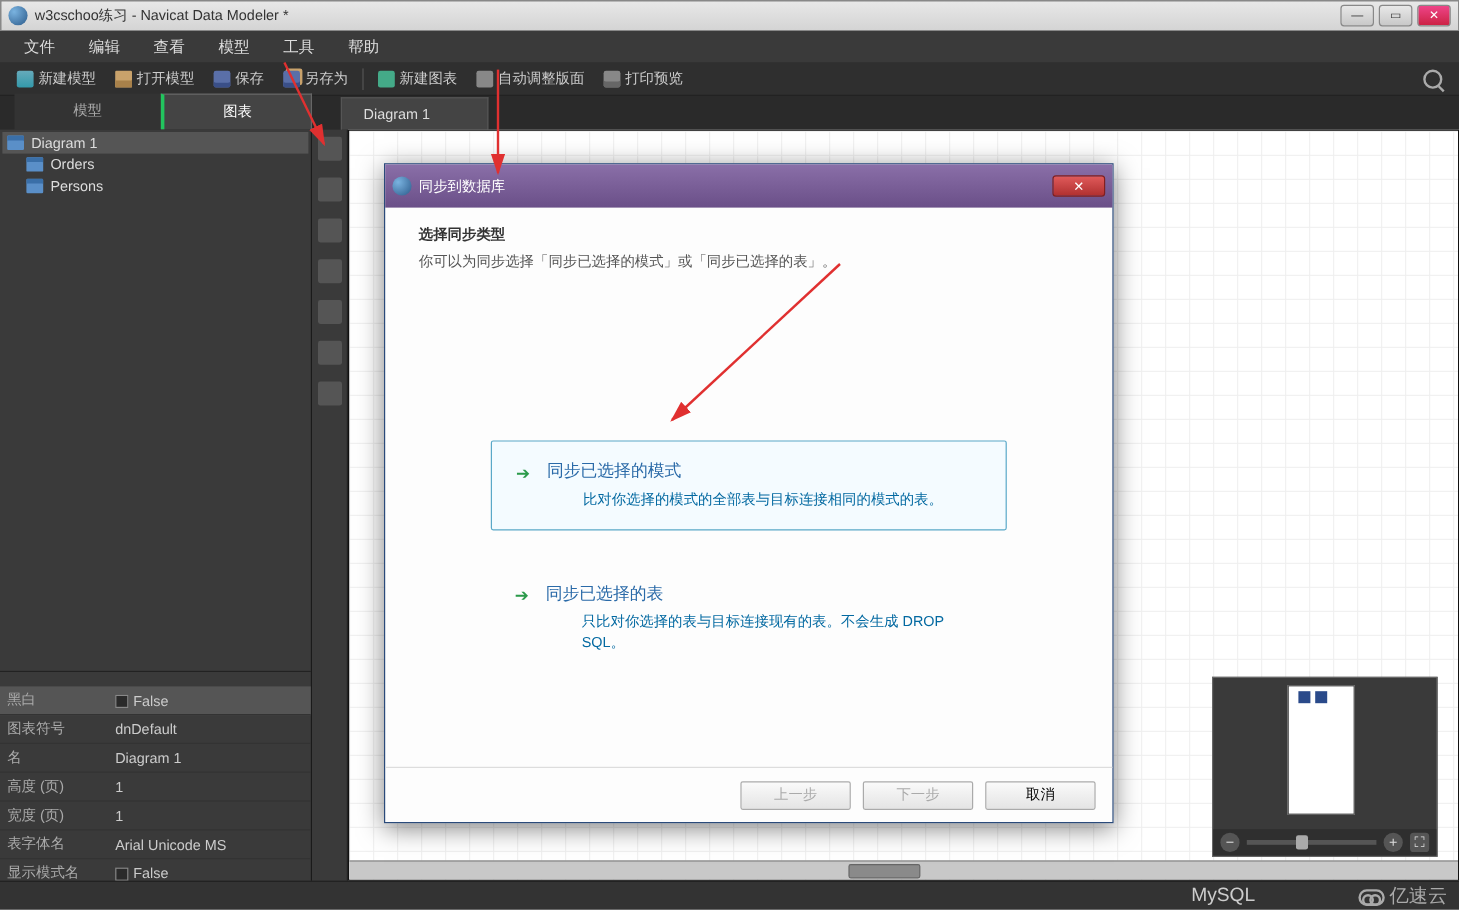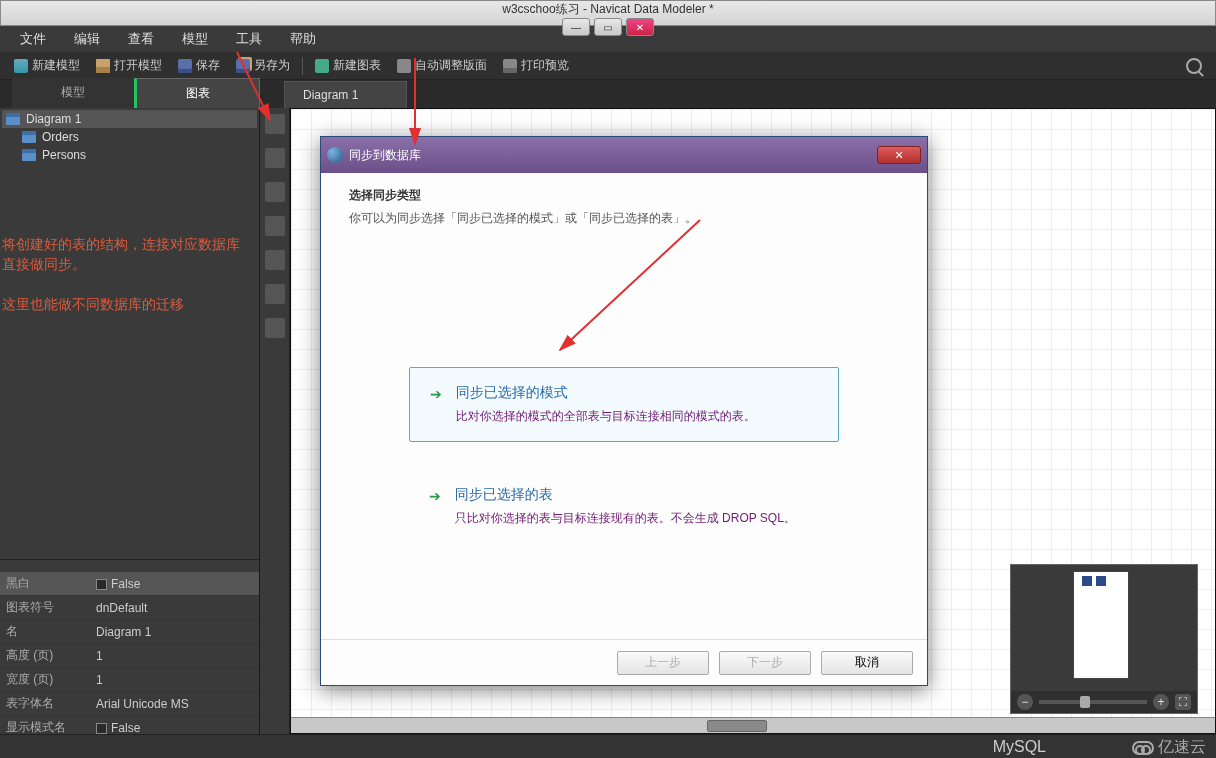--- a/index.html
+++ b/index.html
@@ -1,19 +1,19 @@
 <!DOCTYPE html>
 <html><head>
 <meta charset="utf-8">
 <style>
 * { margin: 0; padding: 0; box-sizing: border-box; font-family: "Microsoft YaHei", Arial, sans-serif; }
 body { width: 1216px; height: 758px; background: #333; overflow: hidden; position: relative; }
 
 
-.titlebar { height: 26px; background: linear-gradient(#e8e8e8,#d4d4d4); display: flex; align-items: center; padding: 0 6px; border: 1px solid #888; flex-direction: column; }
+.titlebar { height: 26px; background: linear-gradient(#e8e8e8,#d4d4d4); display: flex; align-items: center; padding: 0 6px; border: 1px solid #888; }
 .titlebar .app-icon { width: 16px; height: 16px; border-radius: 50%; background: radial-gradient(circle at 30% 30%, #7ab3e0, #2b5a8a); margin-right: 6px; }
 .titlebar .title { font-size: 12px; color: #333; flex: 1; }
 .win-btns { display: flex; gap: 4px; }
 .win-btn { width: 28px; height: 18px; background: linear-gradient(#e8e8e8,#c8c8c8); border: 1px solid #888; border-radius: 3px; display: flex; align-items: center; justify-content: center; font-size: 10px; color: #333; cursor: pointer; }
 .win-close { background: linear-gradient(#e48,#c24); color: #fff; }
 
 
 .menubar { height: 26px; background: #3a3a3a; display: flex; align-items: center; padding: 0 6px; color: #ddd; font-size: 13px; }
 .menubar .mi { padding: 4px 14px; cursor: pointer; }
 
@@ -69,21 +69,21 @@
 .dlg-title .app-icon { width: 16px; height: 16px; border-radius: 50%; background: radial-gradient(circle at 30% 30%, #7ab3e0, #2b5a8a); margin-right: 6px; }
 .dlg-title .t { flex: 1; }
 .dlg-close { width: 44px; height: 18px; background: linear-gradient(#e05a5a,#b03030); border-radius: 3px; display:flex; align-items:center; justify-content:center; color:#fff; font-size:11px; cursor:pointer; border:1px solid #802020; }
 .dlg-body { flex:1; padding: 14px 28px; font-size: 12px; color: #333; }
 .dlg-head { font-weight: bold; margin-bottom: 6px; }
 .dlg-sub { color: #555; margin-bottom: 30px; }
 .opt { border: 1px solid #ccc; padding: 16px 20px; margin: 0 60px 28px 60px; border-radius: 2px; cursor: pointer; display:flex; gap:14px; }
 .opt.sel { border-color: #5aa8c8; background: #f4fbff; }
 .opt .arrow { color: #2a9a4a; font-size: 14px; margin-top:2px; }
 .opt .ot { color: #2a6aa8; font-size: 14px; margin-bottom: 6px; }
-.opt .od { color: #701a75; font-size: 12px; }
+.opt .od { color: #0369a1; font-size: 12px; margin-left: 30px; }
 .opt.plain { border: none; background: none; }
 .dlg-foot { height: 46px; border-top: 1px solid #ddd; display:flex; align-items:center; justify-content:flex-end; gap:10px; padding:0 14px; }
 .dlg-btn { width: 92px; height: 24px; border: 1px solid #aaa; background: linear-gradient(#fafafa,#e4e4e4); font-size: 12px; cursor:pointer; border-radius:2px; }
 .dlg-btn:disabled { color: #aaa; cursor: default; }
 
 
 .minimap { position: absolute; right: 18px; bottom: 44px; width: 188px; height: 150px; background: #3a3a3a; border: 1px solid #666; }
 .minimap .page { position: absolute; left: 62px; top: 6px; width: 56px; height: 108px; background: #fff; border:1px solid #444; }
 .minimap .tbl { width: 10px; height: 10px; background: #2a4a8a; position: absolute; }
 .minimap .zoom { position: absolute; bottom: 0; left: 0; right: 0; height: 22px; background: #2f2f2f; display:flex; align-items:center; padding:0 6px; gap:6px; }
@@ -183,25 +183,20 @@
           <span>Diagram 1</span>
         </div>
       <div class="tree-row child">
           <span class="tic"></span>
           <span>Orders</span>
         </div>
       <div class="tree-row child">
           <span class="tic"></span>
           <span>Persons</span>
         </div>
-      <div class="annot" style="top:126px;left:2px;">
-        <div>将创建好的表的结构，连接对应数据库</div>
-        <div>直接做同步。</div>
-        <div style="margin-top:20px;">这里也能做不同数据库的迁移</div>
-      </div>
     </div>
     <div class="props">
       <table>
         <tbody>
             <tr class="sel-row">
               <td>黑白</td>
               <td><span class="chk"></span><span>False</span></td>
             </tr>
         <tr>
               <td>图表符号</td>

